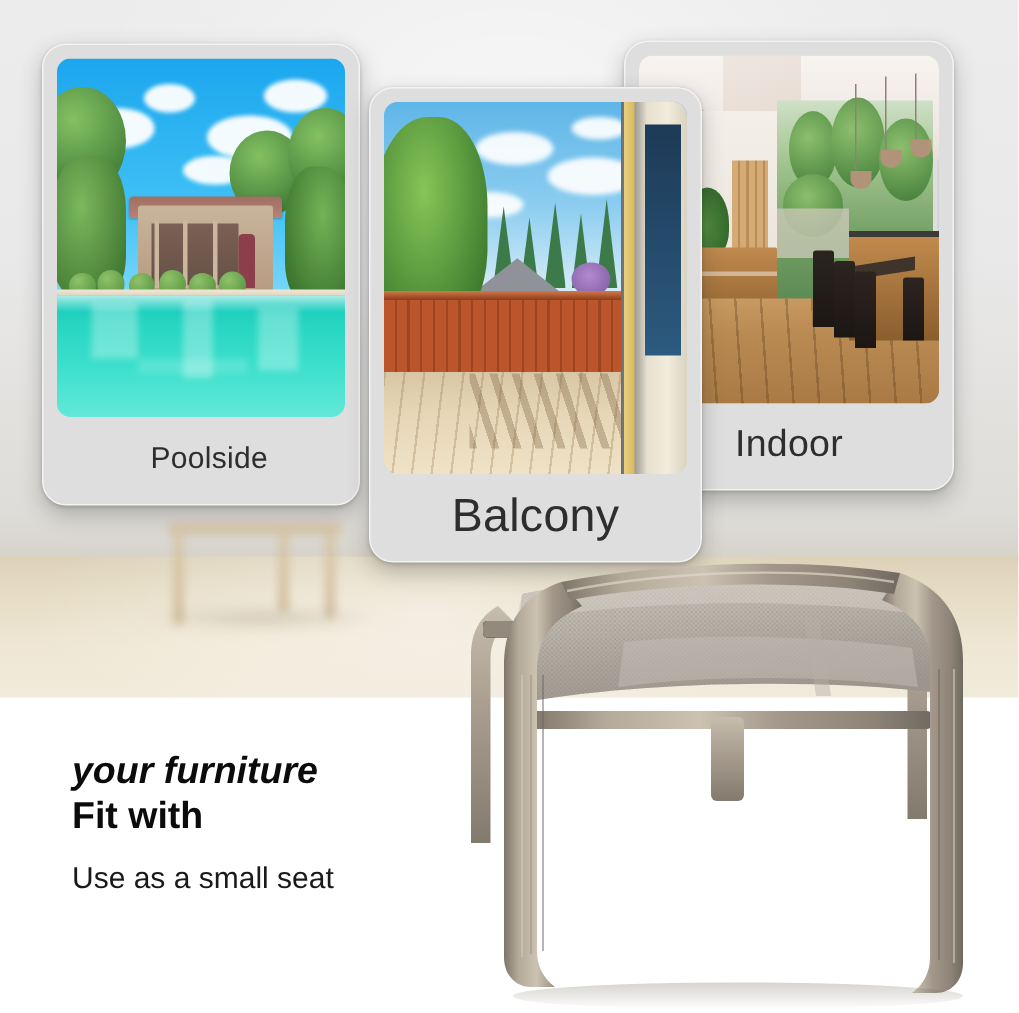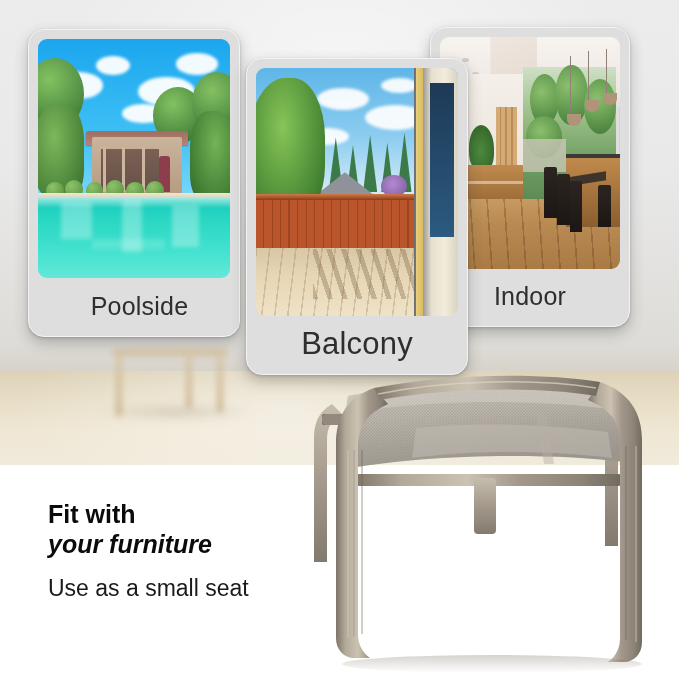--- a/index.html
+++ b/index.html
@@ -68,27 +68,27 @@
     box-shadow:inset 0 0 0 1px rgba(0,0,0,.05);
   }
   .card .label{
     position:absolute; left:0; right:0; bottom:0;
     display:flex; align-items:center; justify-content:center;
     color:#2e2e2e; letter-spacing:.2px; white-space:nowrap;
   }
 
   #card-pool   { left:28px;  top:29px; width:212px; height:308px; }
   #card-pool .thumb{ height:239px; }
-  #card-pool .label{ height:60px; font-size:25px;margin-left:11px; }
+  #card-pool .label{ height:60px; font-size:20px;margin-left:11px; }
 
   #card-balc   { left:246px; top:58px; width:222px; height:317px; z-index:6; }
   #card-balc .thumb{ height:248px; }
   #card-balc .label{ height:60px; font-size:31px; }
 
-  #card-in     { left:430px; top:27px; width:200px; height:300px; }
+  #card-in     { left:416px; top:27px; width:220px; height:300px; }
   #card-in .thumb{ height:232px; }
   #card-in .label{ height:59px; font-size:25px; }
 
   .scene{ position:absolute; inset:0; }
 
   
   .p-sky{ position:absolute; inset:0;
     background:linear-gradient(180deg,#1ba6ee 0%,#3fc0f5 40%,#86dcfb 72%,#bfeefd 100%); }
   .p-cloud{ position:absolute; background:#fff; border-radius:50%; filter:blur(1.4px); opacity:.95;}
   .p-house{
@@ -226,21 +226,21 @@
   .i-pendcord{ position:absolute; width:1px; background:#8e8278; }
 
   
   #stool{ position:absolute; left:296px; top:366px; width:383px; height:309px; z-index:20; }
   #stool svg{ display:block; }
 
   
   #text-block{ position:absolute; left:48px; top:500px; width:280px; z-index:25; }
   .head-line{ font-size:25px; font-weight:bold; color:#0b0b0b; line-height:1.18; }
   .head-line.em{ font-style:italic; }
-  .sub-line{ font-size:23px; color:#1a1a1a; line-height:1.33; margin-top:14px; }
+  .sub-line{ font-size:20px; color:#1a1a1a; line-height:1.33; margin-top:14px; }
 </style>
 </head>
 <body>
 
 <div id="stage">
 
   <div class="bg-wall"></div>
   <div class="bg-floor"></div>
 
   <div class="blur-table">
@@ -430,18 +430,18 @@
       </g>
 
       <path d="M78,22 C150,8 242,6 304,16 L300,30 C240,20 150,22 84,34 Z" fill="url(#metal)"></path>
       <path d="M82,28 C152,14 240,12 300,22" stroke="#ded6c8" stroke-width="1.6" fill="none" opacity=".7"></path>
 
       <ellipse cx="196" cy="298" rx="150" ry="9" fill="url(#shadowG)"></ellipse>
     </svg>
   </div>
 
   <div id="text-block">
+    <div class="head-line em">your furniture</div>
     <div class="head-line">Fit with</div>
-    <div class="head-line em">your furniture</div>
     <div class="sub-line">Use as a small seat</div>
   </div>
 
 </div>
 
 </body></html>

